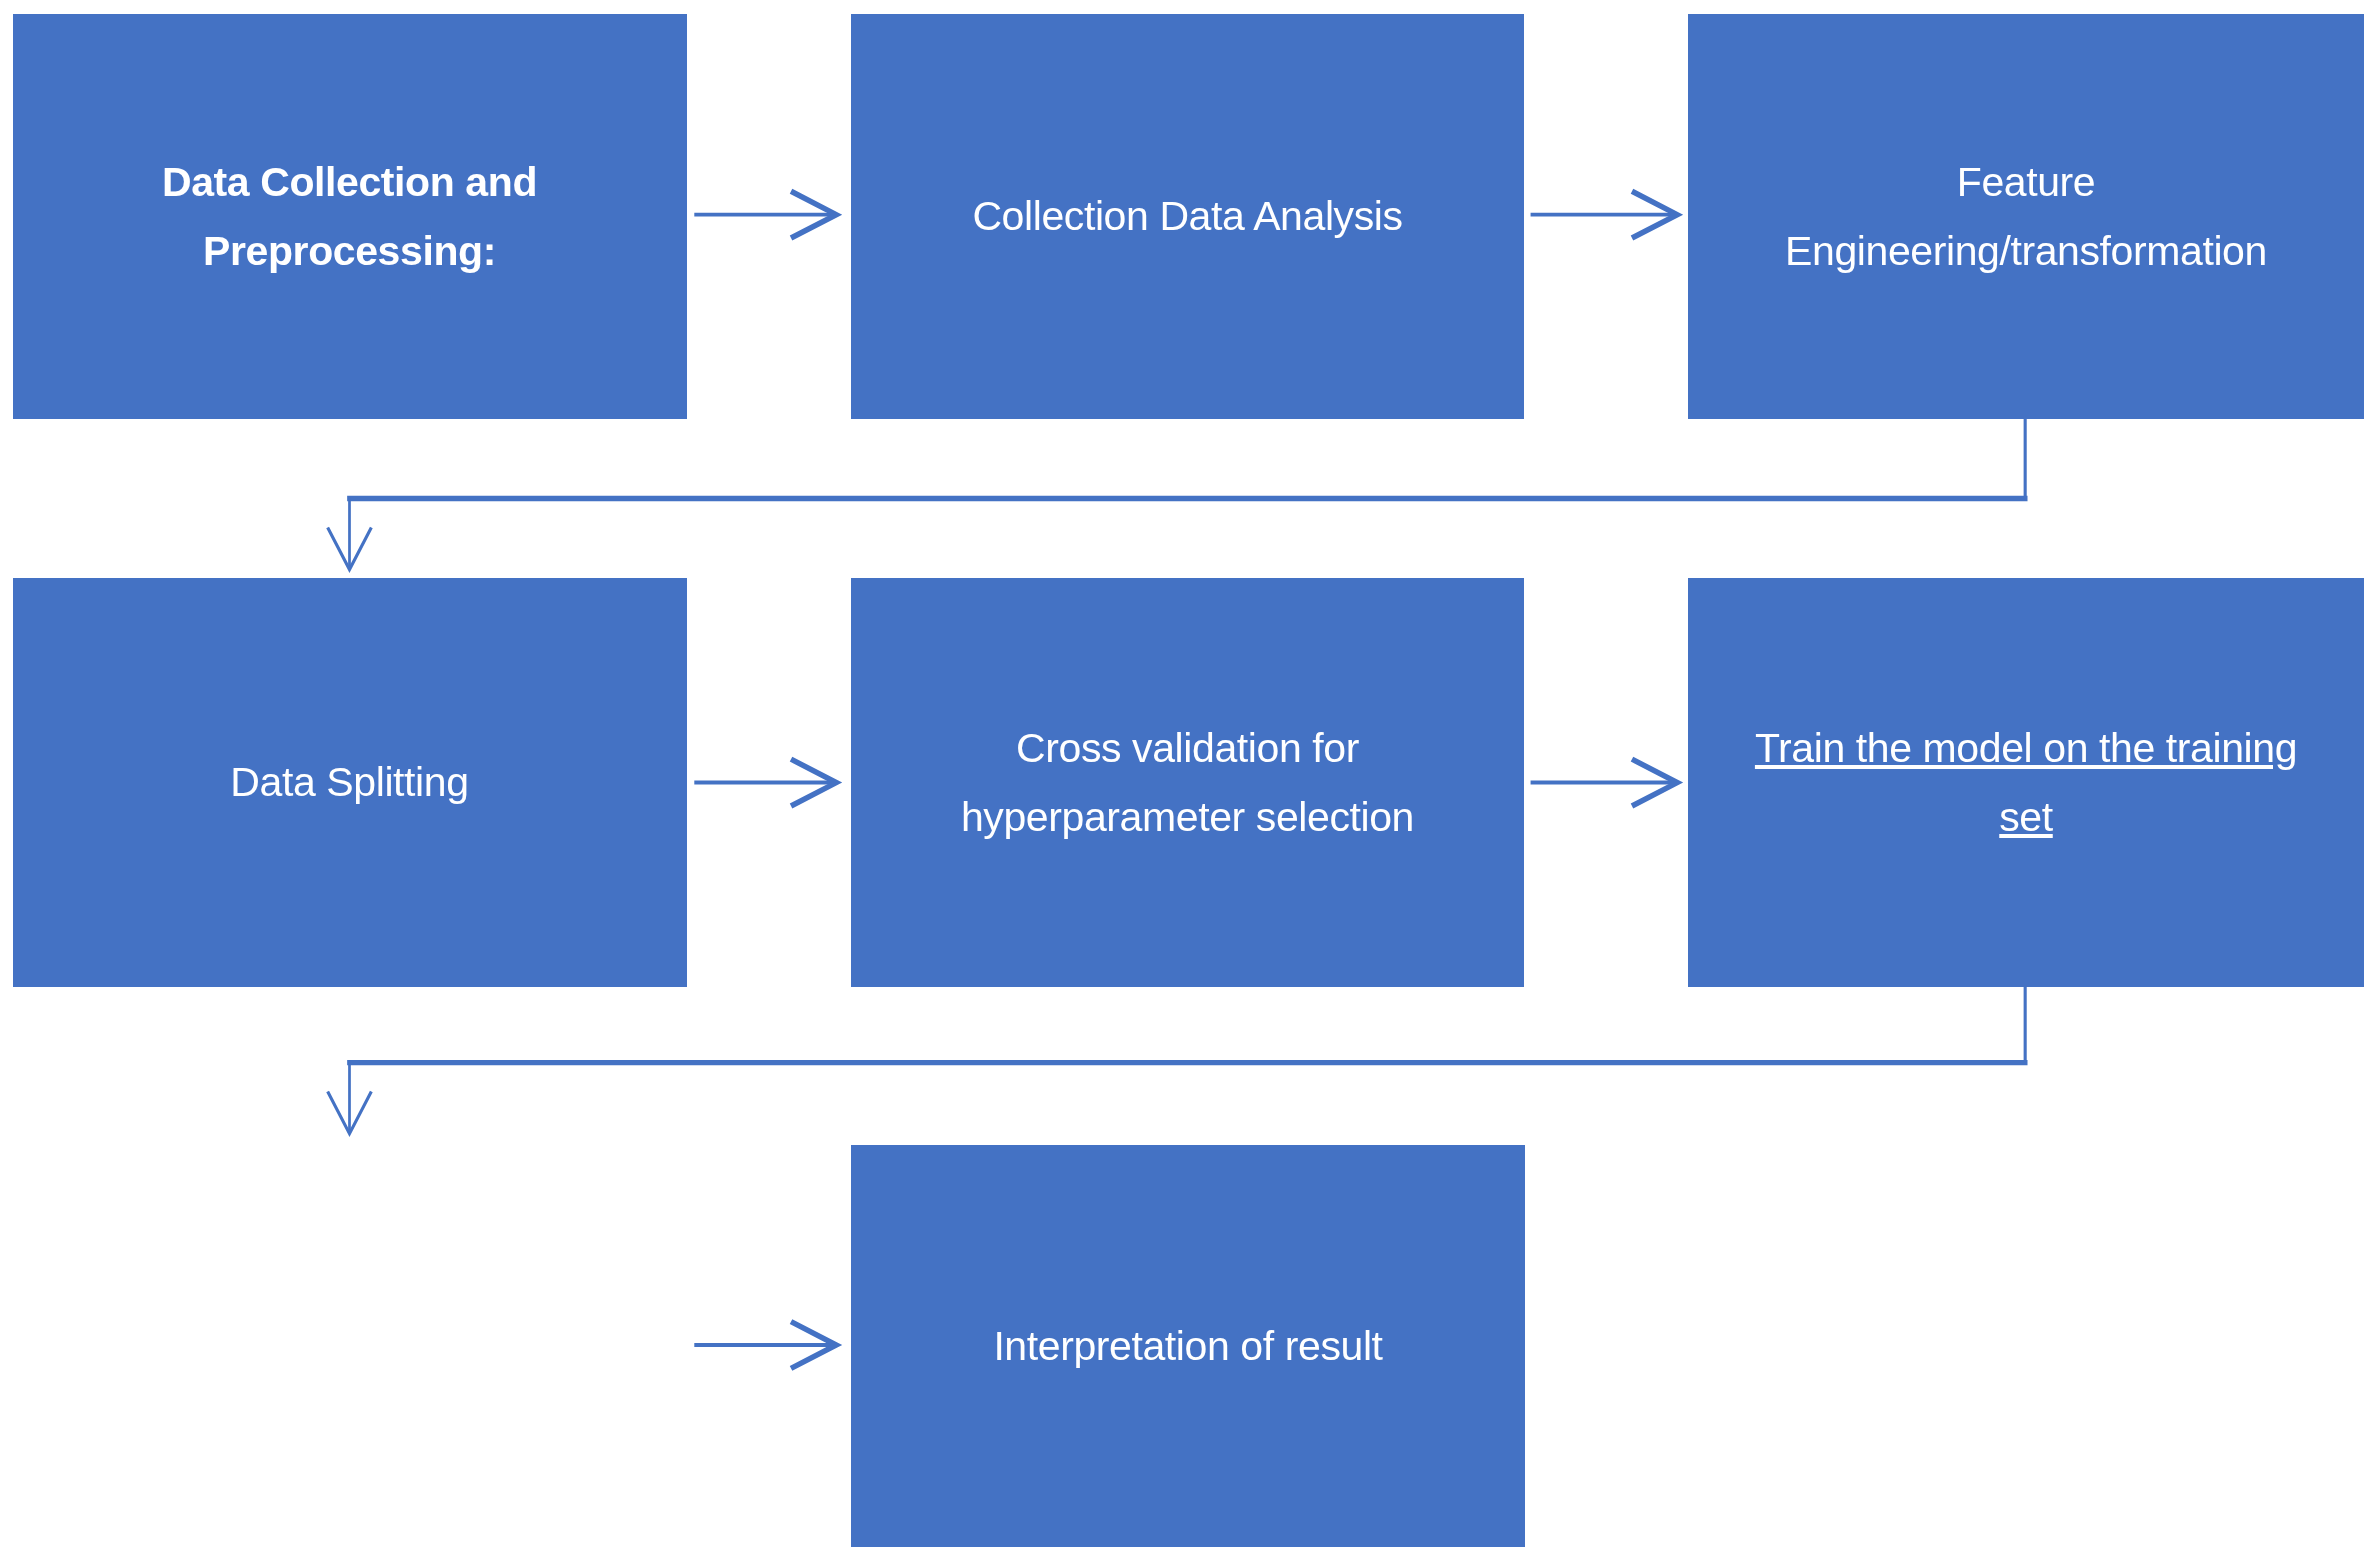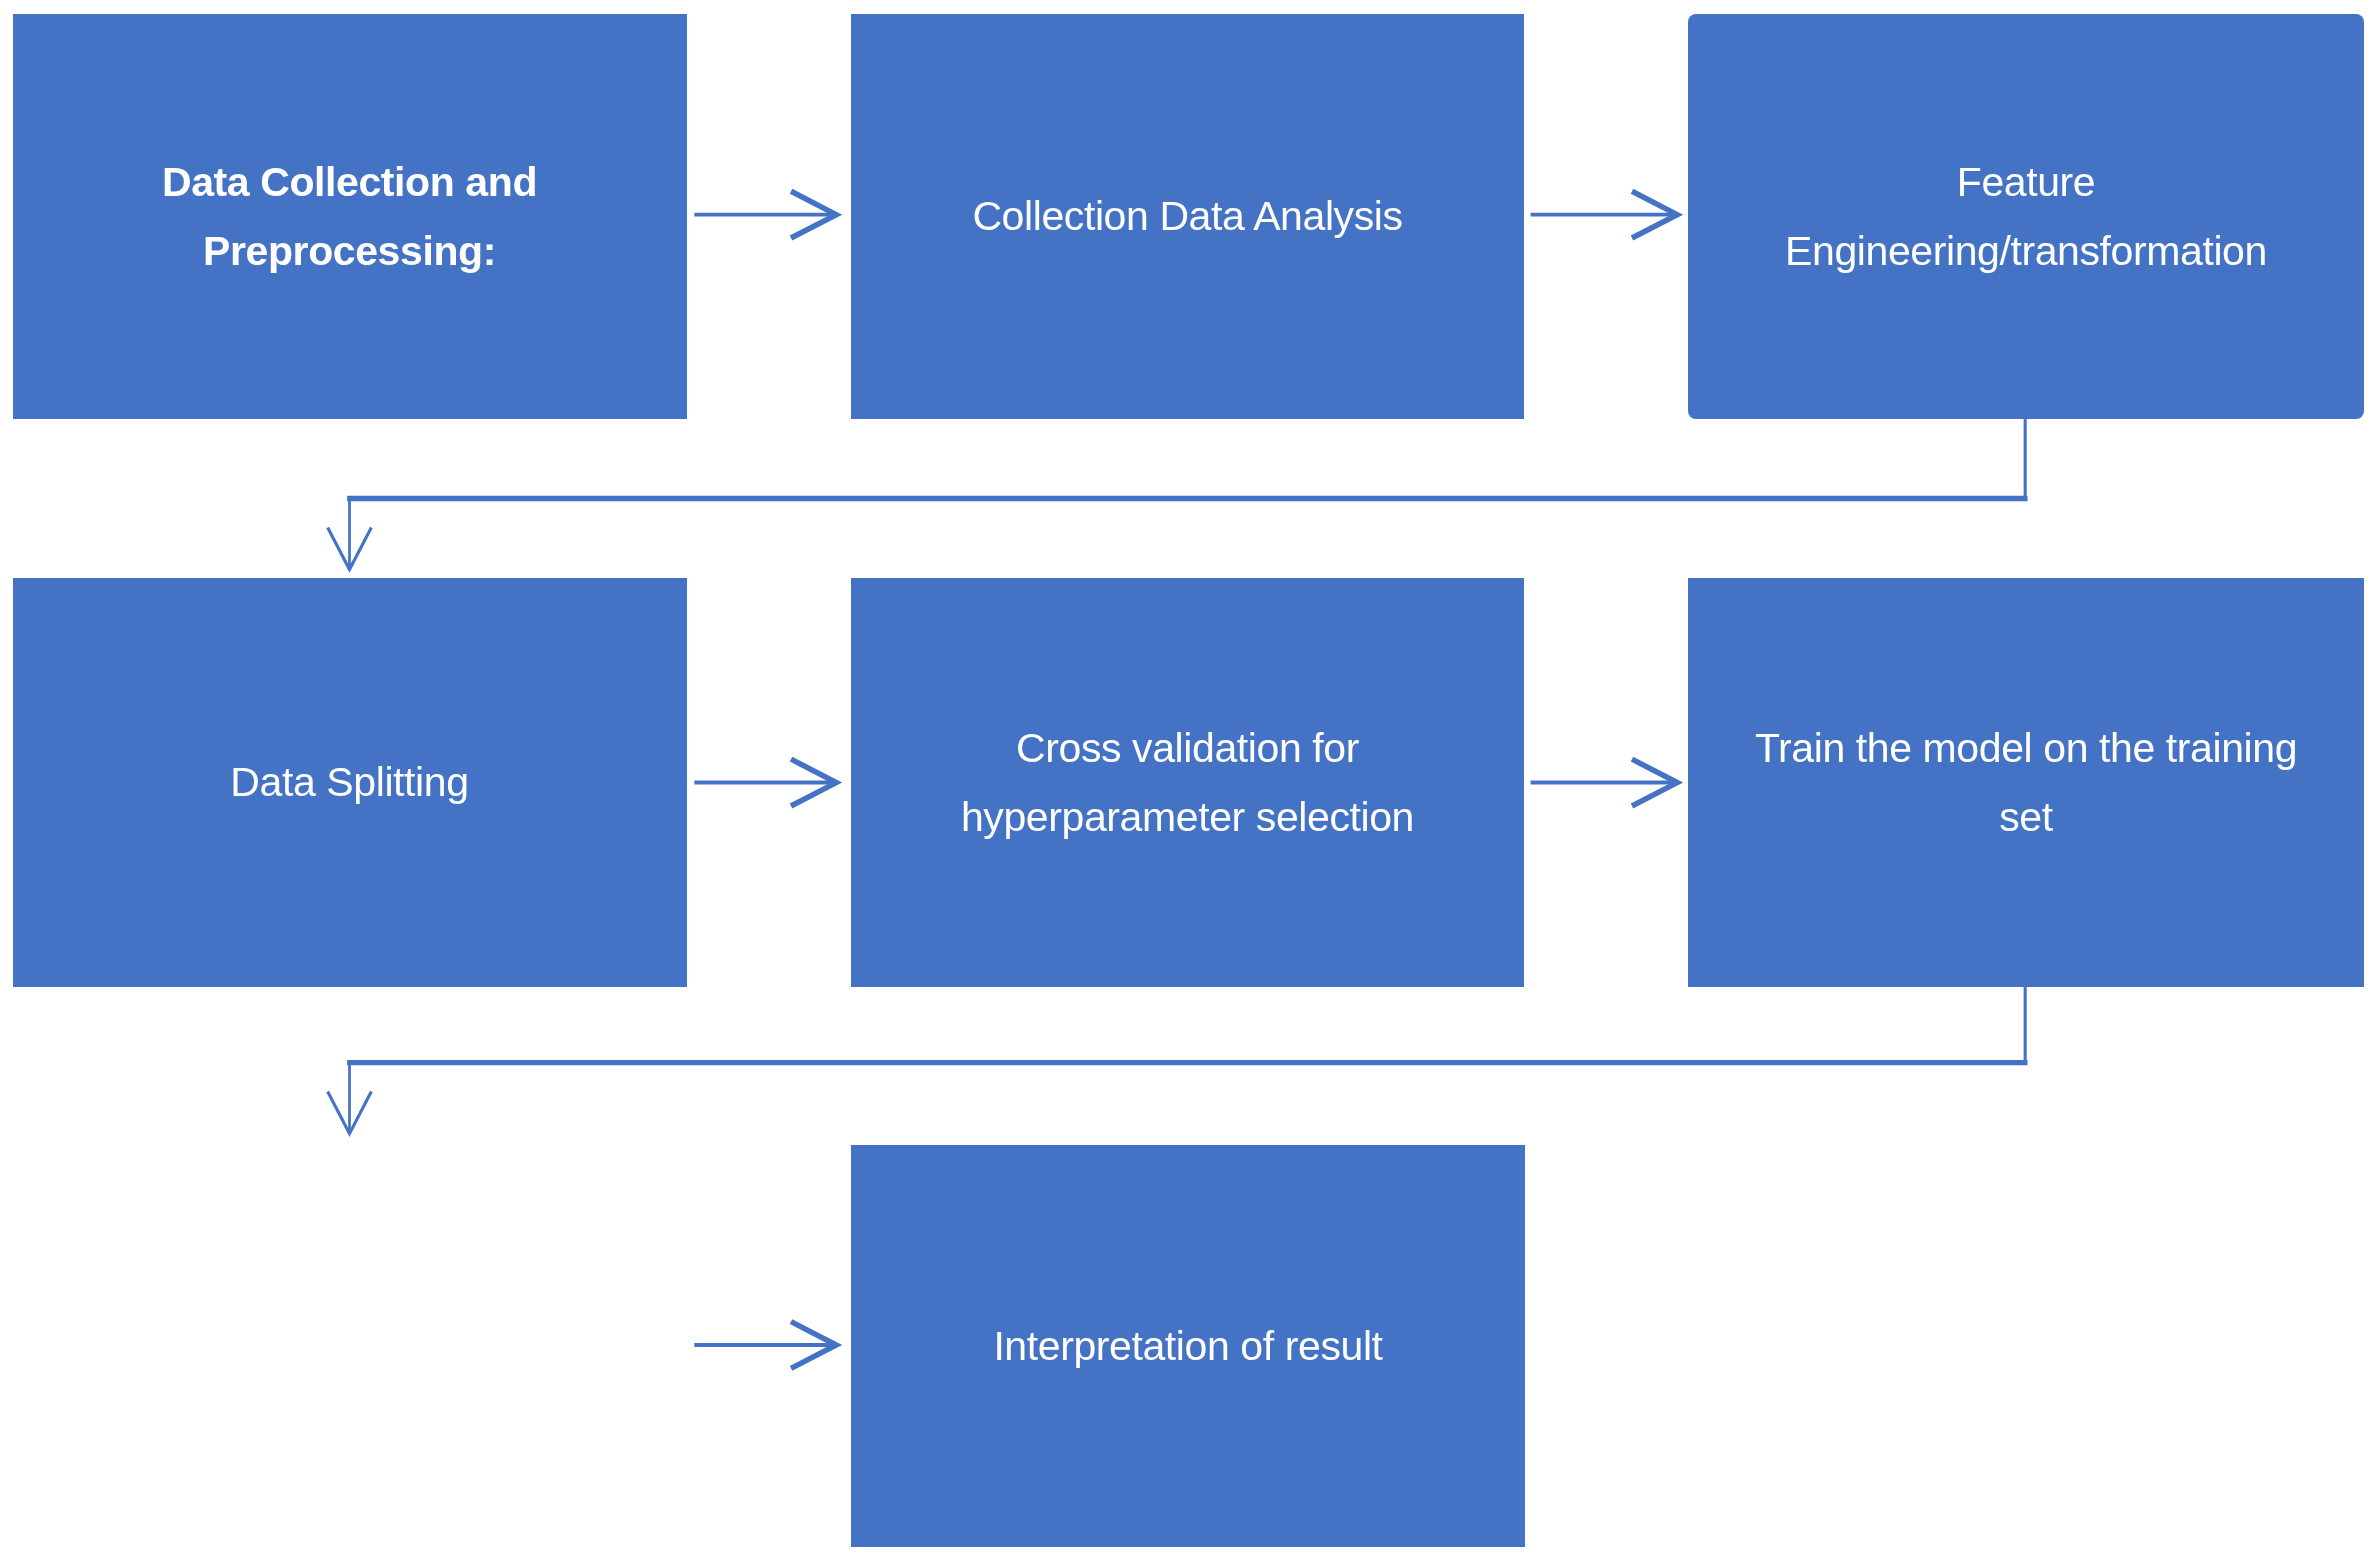--- a/index.html
+++ b/index.html
@@ -26,24 +26,24 @@
     font-size: 41px;
     line-height: 69px;
     letter-spacing: -0.4px;
     white-space: pre-line;
     padding: 0 23.4px;
     box-sizing: border-box;
   }
   .flow-box.bold { font-weight: 700; }
   .b1 { left: 12.5px;   top: 14px;   width: 674px; height: 405px; }
   .b2 { left: 851px; top: 14px;   width: 673px; height: 405px; }
-  .b3 { left: 1688px; top: 14px;   width: 676px; height: 405px; border-radius: 8px; }
+  .b3 { left: 1688px; top: 14px;   width: 676px; height: 405px; }
   .b4 { left: 12.5px;   top: 578px;  width: 674px; height: 409px; }
   .b5 { left: 851px; top: 578px;  width: 673px; height: 409px; }
-  .b6 { left: 1688px; top: 578px;  width: 676px; height: 409px; }
+  .b6 { left: 1688px; top: 578px;  width: 676px; height: 409px; text-decoration: underline; }
   .b7 { left: 12.5px;   top: 1145px; width: 674px; height: 402px; }
   .b8 { left: 851px; top: 1145px; width: 674px; height: 402px; }
   #connector-layer {
     position: absolute;
     left: 0; top: 0;
     width: 2377px;
     height: 1562px;
     pointer-events: none;
   }
   #connector-layer path, #connector-layer line { stroke: #4472C4; fill: none; }

